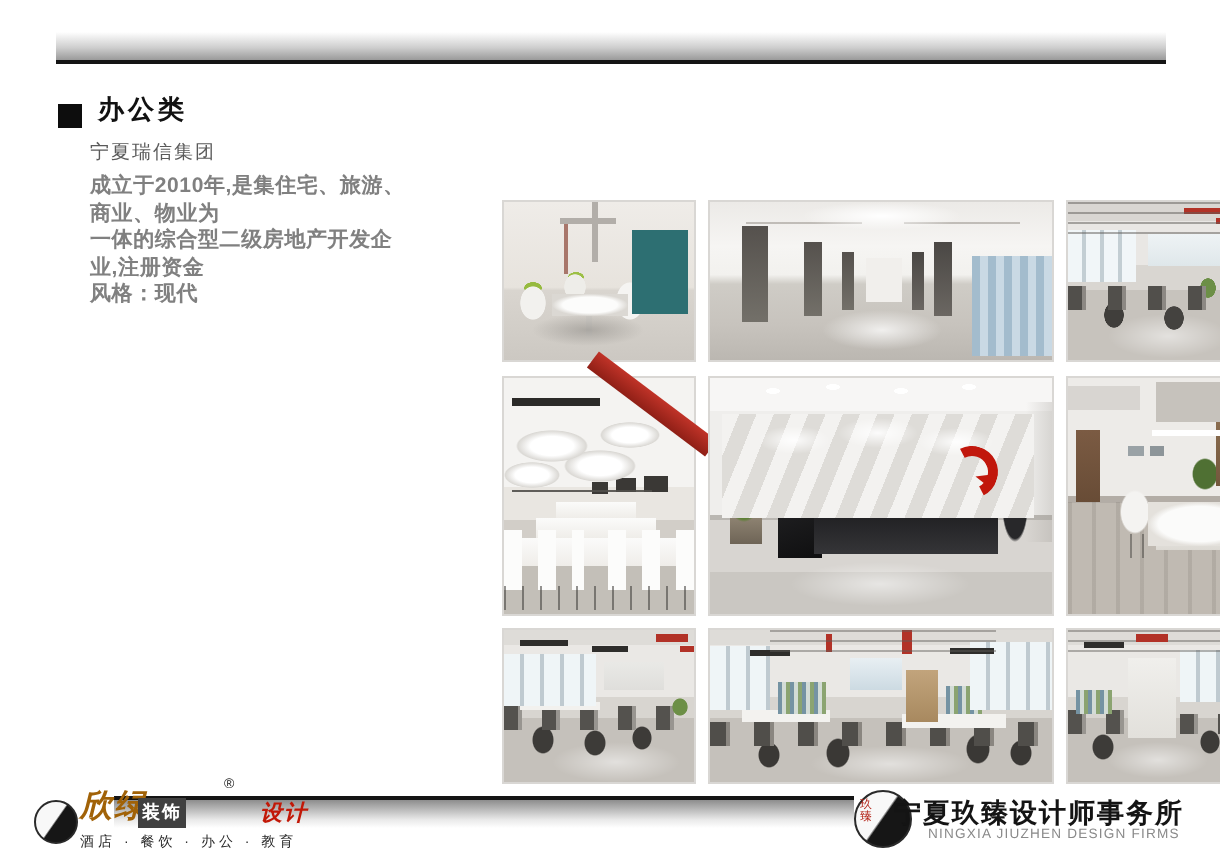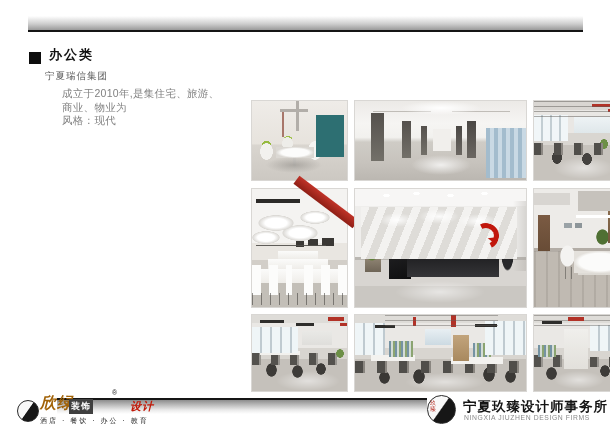--- a/index.html
+++ b/index.html
@@ -12,21 +12,21 @@
     border-bottom:2px solid #151515;}
 
   
   .category{position:absolute;left:29px;top:46px;display:flex;align-items:flex-end;gap:8px;}
   .bullet{width:12px;height:12px;background:#0d0d0d;display:inline-block;}
   .category-label{font-size:13px;font-weight:bold;color:#111;letter-spacing:2px;}
 
   
   .client{position:absolute;left:45px;top:70px;font-size:9.5px;color:#5a5a5a;
     font-family:"Liberation Serif","DejaVu Serif",serif;letter-spacing:1px;}
-  .desc{position:absolute;left:62px;top:87px;width:165px;color:#808080;font-size:10.5px;line-height:13.5px;letter-spacing:.3px;}
+  .desc{position:absolute;left:45px;top:87px;width:165px;color:#808080;font-size:10.5px;line-height:13.5px;letter-spacing:.3px;font-weight:bold;}
 
   
   .photo{position:absolute;border:1px solid #d9d7d4;box-sizing:border-box;background-color:#e8e6e2;}
   .p1{left:211px;top:84px;width:97px;height:81px;}
   .p2{left:314px;top:84px;width:173px;height:81px;}
   .p3{left:493px;top:84px;width:88px;height:81px;}
   .p4{left:211px;top:172px;width:97px;height:120px;}
   .p5{left:314px;top:172px;width:173px;height:120px;}
   .p6{left:493px;top:172px;width:88px;height:120px;}
   .p7{left:211px;top:298px;width:97px;height:78px;}
@@ -209,40 +209,41 @@
   .seal-chars{position:absolute;font-size:6px;color:#b22015;width:7px;line-height:6px;left:2px;top:4px;word-break:break-all;}
   .script-name{position:absolute;left:24px;top:5px;font-size:16px;font-weight:bold;font-style:italic;
     color:#a16207;font-family:"Liberation Serif","DejaVu Serif",serif;letter-spacing:1px;}
   .badge{position:absolute;left:53px;top:11px;background:#404040;color:#fff;font-size:9px;
     font-weight:bold;padding:1px 2px;letter-spacing:1px;}
   .accent-script{position:absolute;left:80px;top:11px;color:#c21807;font-style:italic;font-weight:bold;font-size:11px;letter-spacing:1px;margin-left:34px;}
   .reg{position:absolute;left:96px;top:1px;font-size:7px;color:#222;}
   .tagline{position:absolute;left:24px;top:28px;font-size:7px;letter-spacing:2px;color:#2a2a2a;white-space:nowrap;}
   .brand-right{position:absolute;left:427px;top:392px;width:170px;height:36px;z-index:2;}
   .seal-lg{left:0;top:3px;width:29px;height:29px;}
-  .name-cn{position:absolute;left:36px;top:6px;font-size:13.5px;font-weight:bold;color:#141414;
+  .name-cn{position:absolute;left:20px;top:6px;font-size:13.5px;font-weight:bold;color:#141414;
     font-family:"Liberation Serif","DejaVu Serif",serif;letter-spacing:1px;white-space:nowrap;}
   .name-en{position:absolute;left:37px;top:22px;font-size:6.8px;color:#8a8a8a;letter-spacing:.6px;white-space:nowrap;}
 </style>
 </head>
 <body>
 
 <div id="slide">
 
   <div class="top-band"></div>
 
   <div class="category">
     <span class="bullet"></span>
     <span class="category-label">办公类</span>
   </div>
 
   <div class="client">宁夏瑞信集团</div>
 
   <div class="desc">
     <div>成立于2010年,是集住宅、旅游、商业、物业为</div>
+    <div>一体的综合型二级房地产开发企业,注册资金</div>
     <div>风格：现代</div>
   </div>
 
   <figure class="photo p1" title="meeting-room-render"></figure>
   <figure class="photo p2" title="corridor-render"></figure>
   <figure class="photo p3" title="open-office-render-a"></figure>
 
   <figure class="photo p4" title="conference-room-render">
     <span class="beam"></span>
   </figure>

